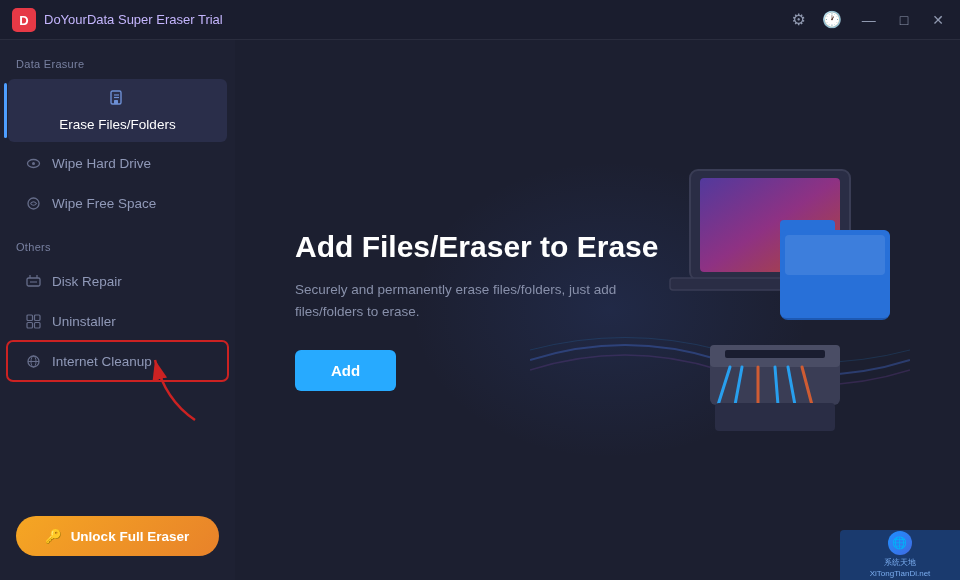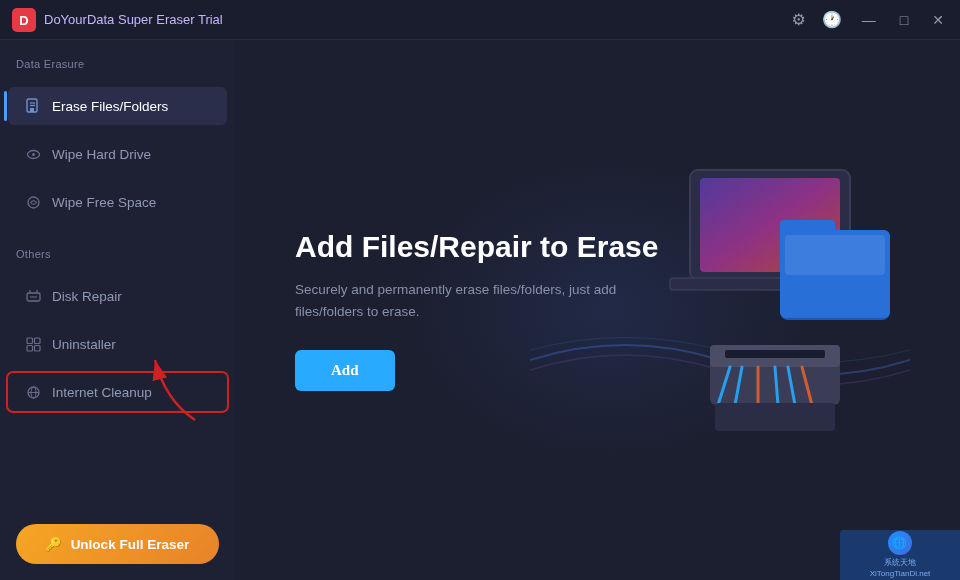--- a/index.html
+++ b/index.html
@@ -60,23 +60,22 @@
       display: flex;
       height: 540px;
     }
 
     
     .sidebar {
       width: 235px;
       background: #1e2133;
       display: flex;
       flex-direction: column;
-      padding-bottom: 8px;
+      padding-bottom: 16px;
       flex-shrink: 0;
-      gap: 8px;
     }
     .sidebar-section-label {
       font-size: 11px;
       color: #7880a0;
       padding: 18px 16px 8px 16px;
       text-transform: none;
       letter-spacing: 0.3px;
     }
     .sidebar-item {
       display: flex;
@@ -86,20 +85,21 @@
       cursor: pointer;
       font-size: 13.5px;
       color: #9099b8;
       border-radius: 6px;
       margin: 1px 8px;
       position: relative;
     }
     .sidebar-item.active {
       background: #2a2e4a;
       color: #fff;
+      flex-direction: column;
     }
     .sidebar-item.active::before {
       content: '';
       position: absolute;
       left: -4px;
       top: 4px;
       bottom: 4px;
       width: 3px;
       background: #4e9eff;
       border-radius: 2px;
@@ -186,21 +186,20 @@
     .add-btn {
       background: #27aaff;
       border: none;
       border-radius: 6px;
       padding: 12px 36px;
       color: #fff;
       font-size: 15px;
       font-weight: 600;
       cursor: pointer;
       display: inline-block;
-      font-family: Liberation Serif, serif;
     }
 
     
     .illustration {
       position: absolute;
       right: 30px;
       top: 50%;
       transform: translateY(-50%);
       width: 320px;
       height: 300px;
@@ -367,21 +366,21 @@
   <div class="main">
     <div class="main-bg-glow"></div>
 
     <svg class="main-wave" viewBox="0 0 380 80" preserveAspectRatio="none">
       <path d="M0 40 Q95 10 190 40 Q285 70 380 40" stroke="rgba(80,130,255,0.3)" stroke-width="2" fill="none"></path>
       <path d="M0 50 Q95 20 190 50 Q285 80 380 50" stroke="rgba(150,80,200,0.2)" stroke-width="1.5" fill="none"></path>
       <path d="M0 30 Q95 5 190 30 Q285 55 380 30" stroke="rgba(40,160,255,0.15)" stroke-width="1" fill="none"></path>
     </svg>
 
     <div class="content-area">
-      <h1 class="main-title">Add Files/Repair to Erase</h1>
+      <h1 class="main-title">Add Files/Eraser to Erase</h1>
       <p class="main-desc">Securely and permanently erase files/folders, just add files/folders to erase.</p>
       <button class="add-btn">Add</button>
     </div>
 
     <div class="illustration">
       <svg width="300" height="280" viewBox="0 0 300 280">
 
         <rect x="80" y="10" width="160" height="110" rx="8" fill="#2a2d45" stroke="#3a3d55" stroke-width="2"></rect>
         <rect x="90" y="18" width="140" height="94" rx="4" fill="#1a1040"></rect>
 

